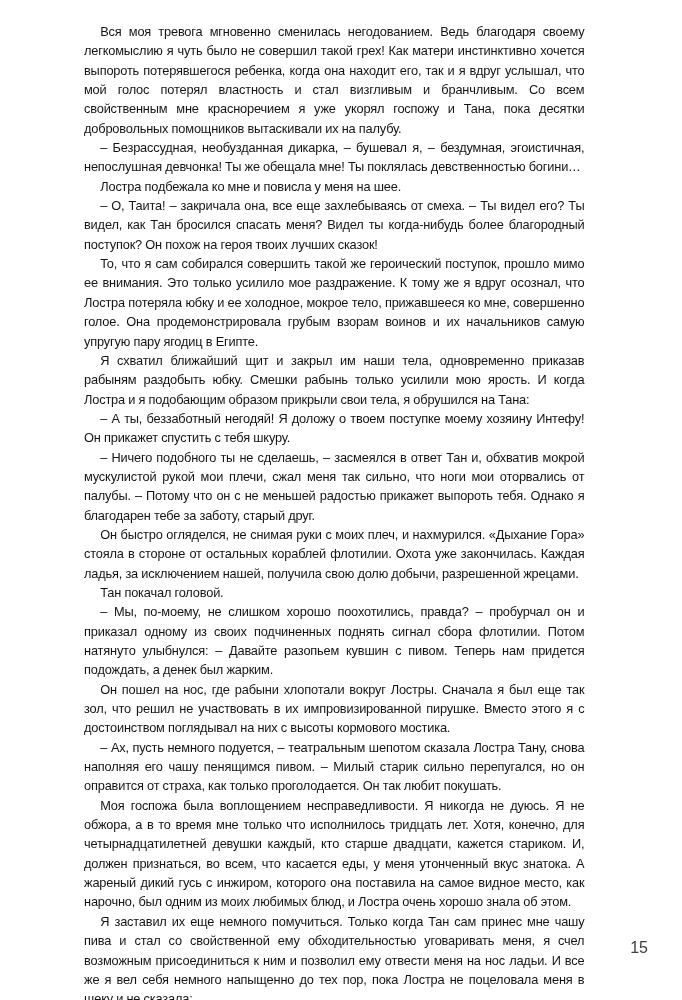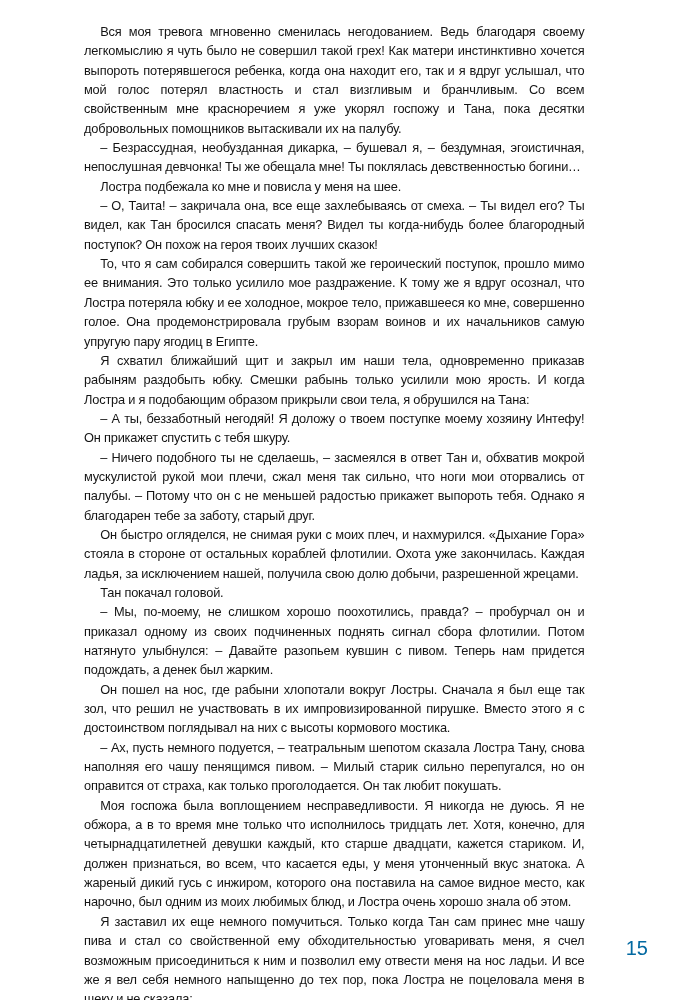--- a/index.html
+++ b/index.html
@@ -41,24 +41,24 @@
     transform: scaleX(0.955);
     transform-origin: left top;
     -webkit-font-smoothing: none;
   }
   .page-number {
     position: absolute;
     left: 0;
     top: 938px;
     width: 648px;
     text-align: right;
-    font-size: 20px;
+    font-size: 16px;
     line-height: 20px;
     font-family: "Liberation Sans", sans-serif;
-    color: #0369a1;
+    color: #404040;
   }
 </style>
 </head>
 <body>
 
 <div class="page">
 
   <div class="text-block">
     <p class="para">Вся моя тревога мгновенно сменилась негодованием. Ведь благодаря своему легкомыслию я чуть было не совершил такой грех! Как матери инстинктивно хочется выпороть потерявшегося ребенка, когда она находит его, так и я вдруг услышал, что мой голос потерял властность и стал визгливым и бранчливым. Со всем свойственным мне красноречием я уже укорял госпожу и Тана, пока десятки добровольных помощников вытаскивали их на палубу.</p>
     <p class="para">– Безрассудная, необузданная дикарка, – бушевал я, – бездумная, эгоистичная, непослушная девчонка! Ты же обещала мне! Ты поклялась девственностью богини…</p>

